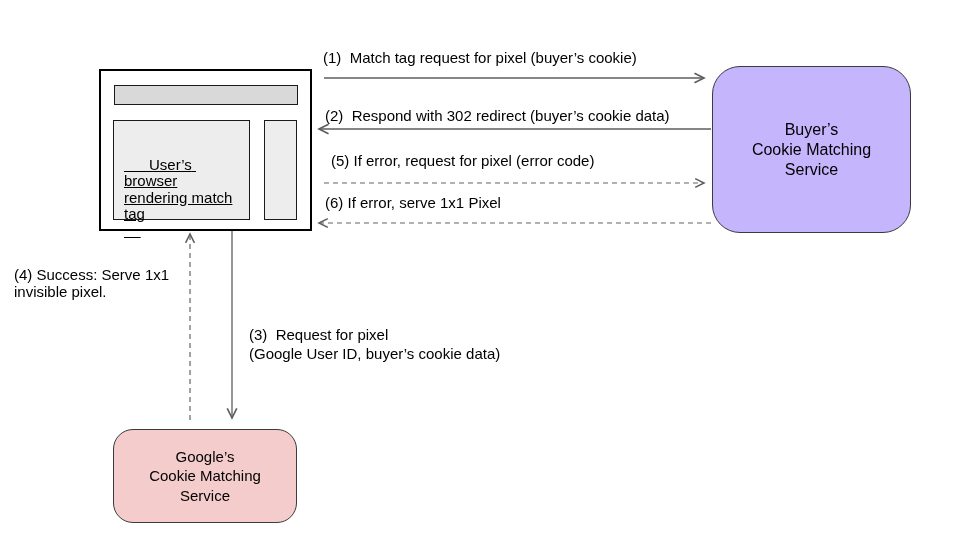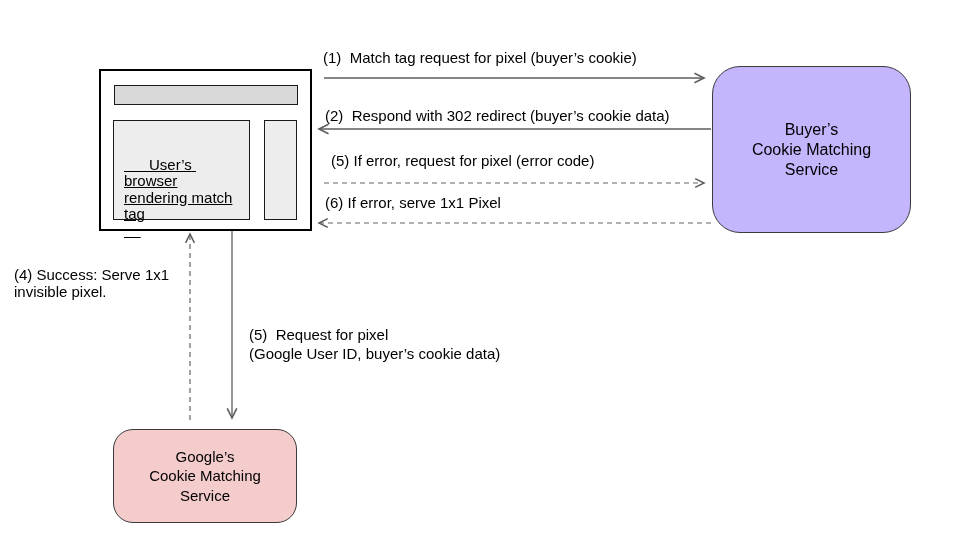--- a/index.html
+++ b/index.html
@@ -126,18 +126,18 @@
   <div class="service-box google-box" style="background: rgb(244, 204, 204);">
     <span>Google’s
 Cookie Matching
 Service</span>
   </div>
 
   <div class="edge-label lbl-1">(1)  Match tag request for pixel (buyer’s cookie)</div>
   <div class="edge-label lbl-2">(2)  Respond with 302 redirect (buyer’s cookie data)</div>
   <div class="edge-label lbl-5">(5) If error, request for pixel (error code)</div>
   <div class="edge-label lbl-6">(6) If error, serve 1x1 Pixel</div>
-  <div class="edge-label lbl-3">(5)  Request for pixel
+  <div class="edge-label lbl-3">(3)  Request for pixel
 (Google User ID, buyer’s cookie data)</div>
   <div class="edge-label lbl-4a">(4) Success: Serve 1x1
 invisible pixel.</div>
 
 </div>
 
 </body></html>

